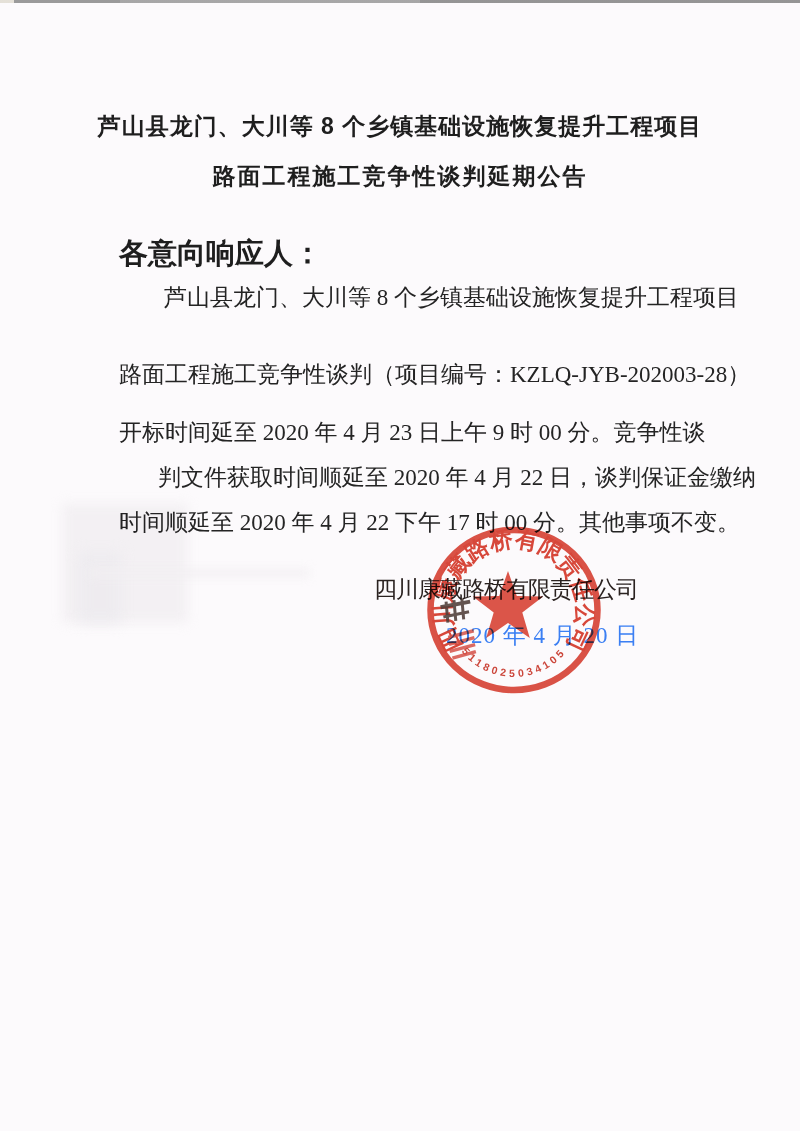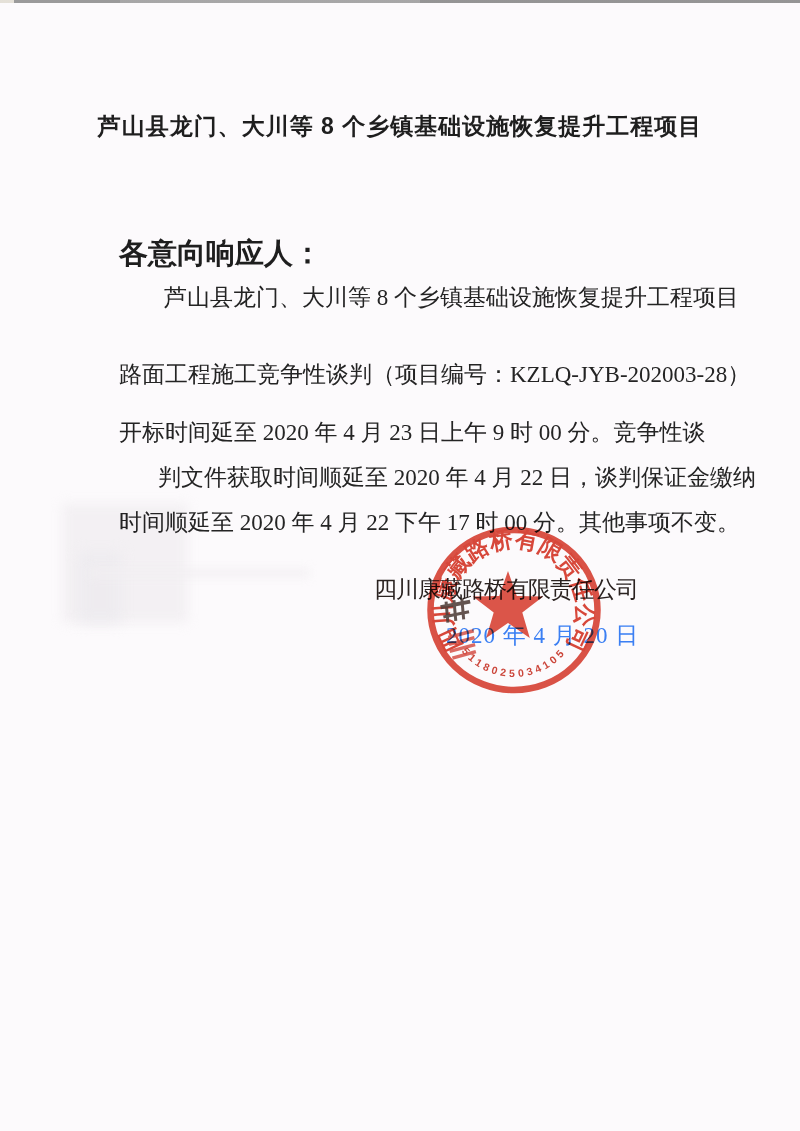--- a/index.html
+++ b/index.html
@@ -89,20 +89,21 @@
 <body>
 
 <div class="page">
 
   <div class="scan-top-edge"></div>
   <div class="scan-smudge-1"></div>
   <div class="scan-smudge-2"></div>
   <div class="scan-smudge-3"></div>
 
   <div class="doc-title title-1">芦山县龙门、大川等 8 个乡镇基础设施恢复提升工程项目</div>
+  <div class="doc-title title-2">路面工程施工竞争性谈判延期公告</div>
 
   <div class="salutation">各意向响应人：</div>
 
   <div class="para-line indent pl-0">芦山县龙门、大川等 8 个乡镇基础设施恢复提升工程项目</div>
   <div class="para-line pl-1">路面工程施工竞争性谈判（项目编号：KZLQ-JYB-202003-28）</div>
   <div class="para-line pl-3">开标时间延至 2020 年 4 月 23 日上午 9 时 00 分。竞争性谈</div>
   <div class="para-line pl-4">判文件获取时间顺延至 2020 年 4 月 22 日，谈判保证金缴纳</div>
   <div class="para-line pl-5">时间顺延至 2020 年 4 月 22 下午 17 时 00 分。其他事项不变。</div>
 
   <div class="signature">四川康藏路桥有限责任公司</div>

